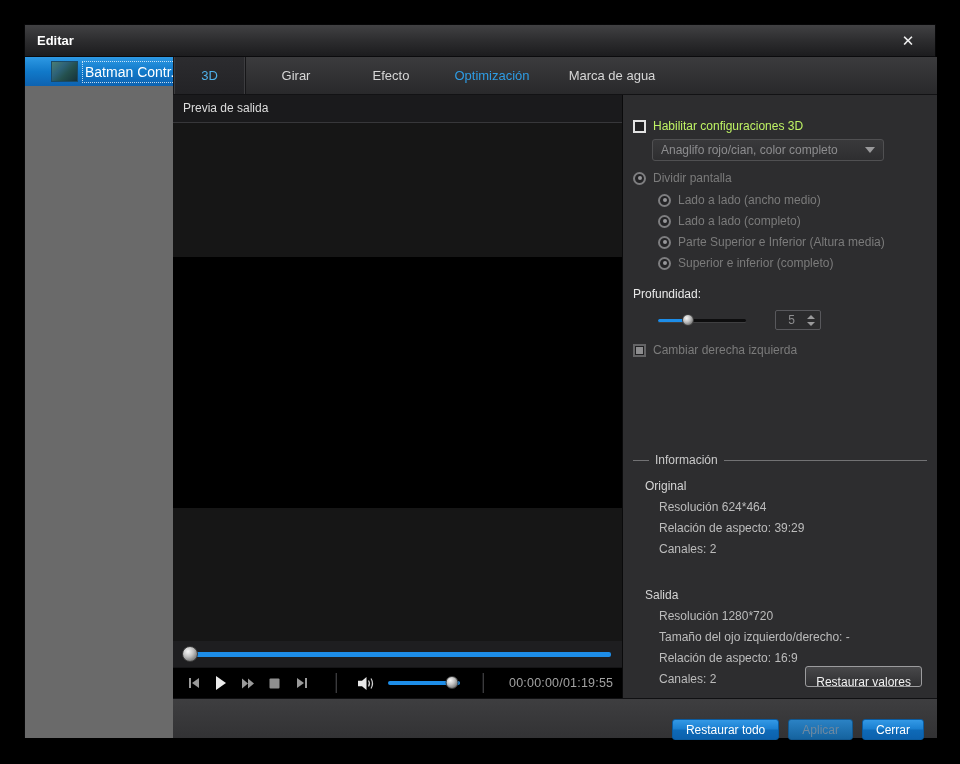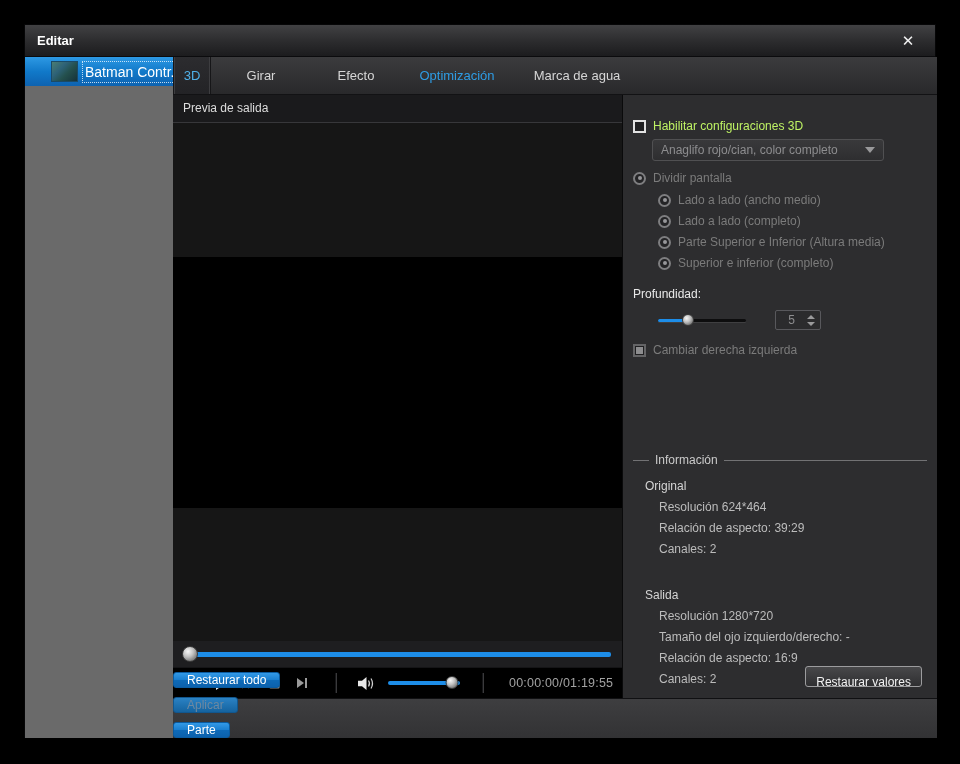--- a/index.html
+++ b/index.html
@@ -31,21 +31,21 @@
 
   
   .main { position:absolute; left:148px; top:32px; width:764px; height:681px; }
 
   .tabbar { position:absolute; left:0; top:0; width:100%; height:38px;
             background:linear-gradient(#3b3b3d,#29292b);
             border-bottom:1px solid #121214; display:flex; }
   .tab { height:100%; display:flex; align-items:center; justify-content:center;
          color:#d6d6d6; font-size:13px; }
   .tab.t0 { margin-left:96px; width:96px; }
-  .tab.t1 { width:38px; }
+  .tab.t1 { width:73px; }
   .tab.t2 { width:100px; }
   .tab.t3 { width:90px; }
   .tab.t4 { width:112px; }
   .tab.t5 { width:128px; }
   .tab.active { background:linear-gradient(#2c2c2f,#232326);
                 border-left:1px solid #161618; border-right:1px solid #161618;
                 box-shadow:inset 1px 0 0 #3d3d40, inset -1px 0 0 #3d3d40;
                 color:#4fb0e8; }
   .tab.hl { color:#2e9ce4; }
 
@@ -126,21 +126,21 @@
   .info-item  { color:#bcbcbc; margin:7px 0 0 26px; }
   .info-gap   { height:20px; }
 
   .btn-dark { position:absolute; right:15px; bottom:11px; height:21px; padding:8px 10px;
               background:linear-gradient(#48484a,#2f2f31); border:1px solid #9c9c9e; border-radius:3px;
               color:#f2f2f2; font-size:12px; font-family:"Liberation Sans",sans-serif; }
 
   
   .bottombar { position:absolute; left:0; top:641px; width:100%; height:40px;
                background:linear-gradient(#3e3e40,#323234); border-top:1px solid #101012;
-               display:flex; align-items:flex-start; justify-content:flex-end; padding:12px 13px 0 0; gap:9px;flex-direction:column; }
+               display:flex; align-items:flex-start; justify-content:flex-end; padding:20px 13px 0 0; gap:9px; }
   .btn-blue { height:21px; padding:0 13px; border-radius:3px; font-size:12px; color:#fff;
               font-family:"Liberation Sans",sans-serif;
               background:linear-gradient(#3399e6,#1a7fd0 48%,#0e6ab8 52%,#0c61ad);
               border:1px solid #0a5ba0; }
   .btn-blue.disabled { background:linear-gradient(#2b82c4,#15639f);
                        border:1px solid #11578f; color:#6e89a1; }
 
   svg { display:block; }
 </style>
 </head>
@@ -309,18 +309,18 @@
           <div class="info-item">Relación de aspecto: 16:9</div>
           <div class="info-item">Canales: 2</div>
 
           <button class="btn-dark">Restaurar valores</button>
         </div>
       </div>
 
       <div class="bottombar">
         <button class="btn-blue">Restaurar todo</button>
         <button class="btn-blue disabled">Aplicar</button>
-        <button class="btn-blue">Parte</button>
+        <button class="btn-blue">Cerrar</button>
       </div>
 
     </div>
   </div>
 </div>
 
 </body></html>

